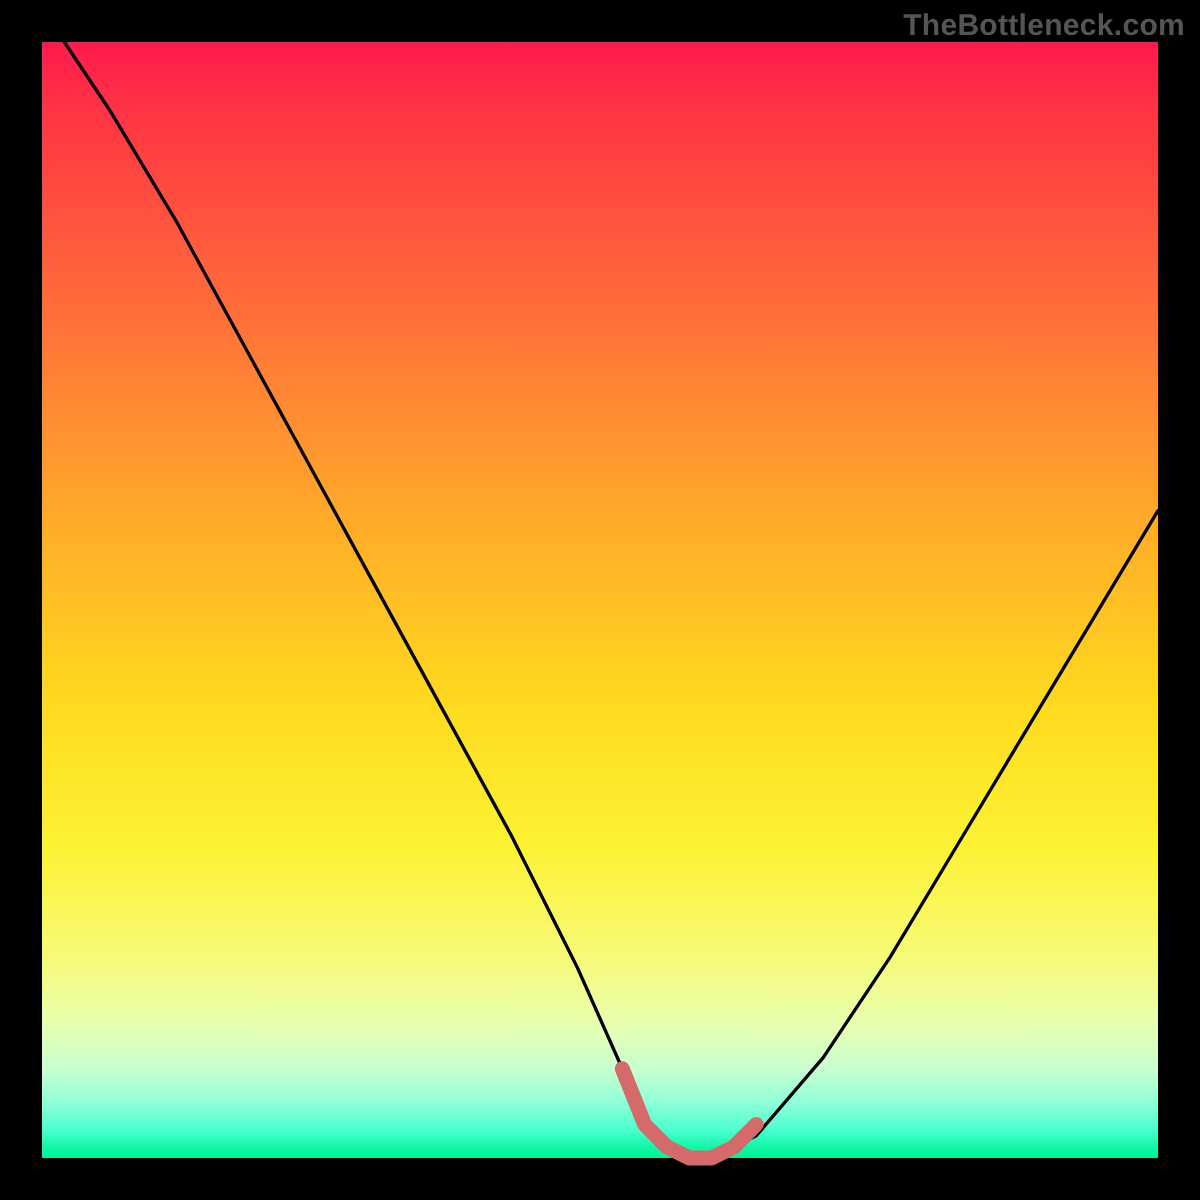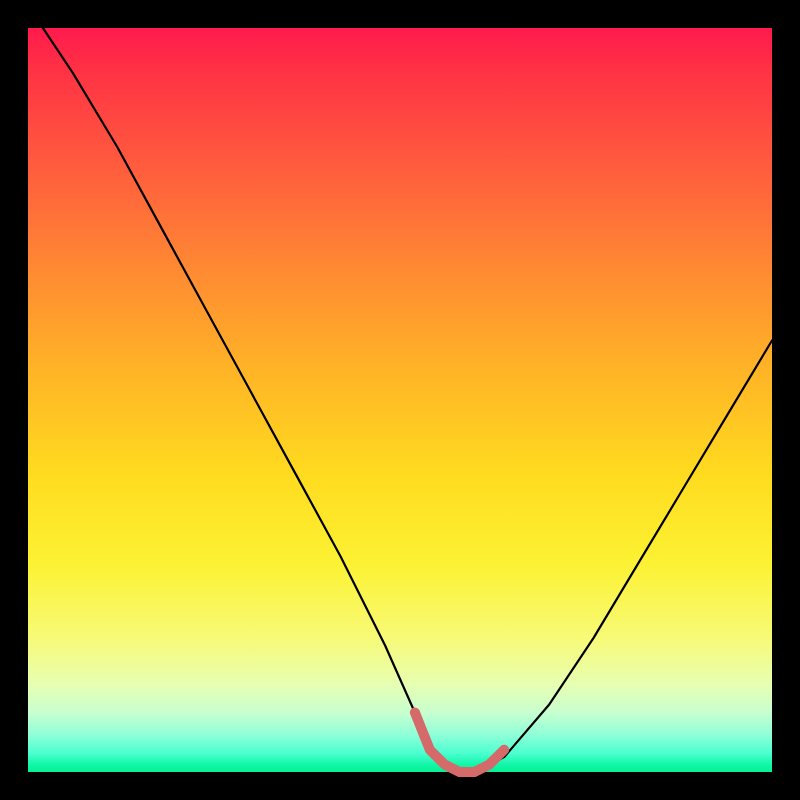--- a/index.html
+++ b/index.html
@@ -63,13 +63,14 @@
 </head>
 <body>
 
 <div class="frame">
   <div class="plot-area">
     <svg class="curve" viewBox="0 0 744 744" preserveAspectRatio="none">
       <path id="mainCurvePath" fill="none" stroke="#000" stroke-width="2.2" stroke-linecap="round" stroke-linejoin="round" d="M0.00 -22.32 L44.64 44.64 L89.28 119.04 L133.92 200.88 L178.56 282.72 L223.20 364.56 L267.84 446.40 L312.48 528.24 L357.12 617.52 L386.88 684.48 L409.20 729.12 L431.52 744.00 L446.40 744.00 L476.16 729.12 L520.80 677.04 L565.44 610.08 L610.08 535.68 L654.72 461.28 L699.36 386.88 L744.00 312.48"></path>
       <path id="emphasisPath" fill="none" stroke="#d46a6a" stroke-width="10" stroke-linecap="round" stroke-linejoin="round" d="M386.88 684.48 L401.76 721.68 L416.64 736.56 L431.52 744.00 L446.40 744.00 L461.28 736.56 L476.16 721.68"></path>
     </svg>
   </div>
+  <div class="watermark">TheBottleneck.com</div>
 </div>
 
 </body></html>

